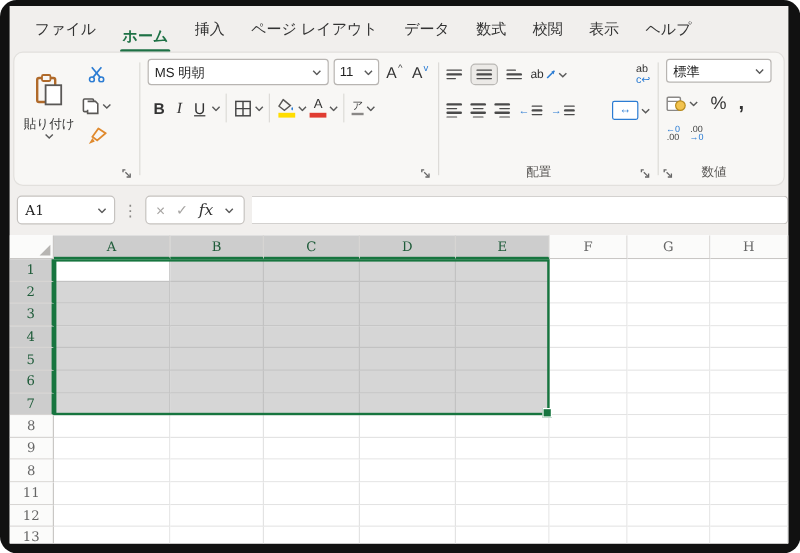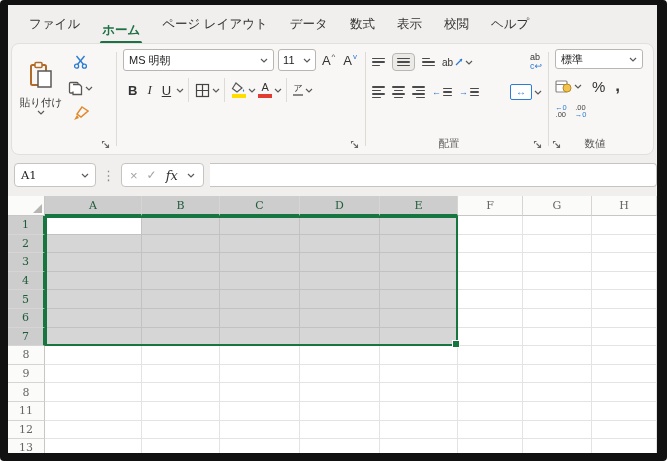--- a/index.html
+++ b/index.html
@@ -1,17 +1,17 @@
 <!DOCTYPE html>
 <html><head>
 <meta charset="utf-8">
 <style>
   html,body{margin:0;padding:0;}
   body{width:667px;height:461px;font-family:"Liberation Sans",sans-serif;-webkit-font-smoothing:antialiased;}
-  .frame{position:absolute;top:0;left:0;width:667px;height:461px;background:#111;border-radius:4px;}
+  .frame{position:absolute;top:0;left:0;width:667px;height:461px;background:#111;border-radius:14px;}
   .window{position:absolute;left:8px;top:5px;width:649px;height:448px;background:#f1efed;overflow:hidden;}
 
   
   .tabs{position:absolute;left:10px;top:0;height:38px;display:flex;align-items:center;}
   .tab{position:relative;padding:0 11px;font-size:12.5px;color:#333;height:38px;display:flex;align-items:center;cursor:default;white-space:nowrap;}
   .tab.active{font-weight:bold;color:#1e7145;margin-top:12px;}
   .tab.active::after{content:"";position:absolute;left:9px;right:9px;bottom:5px;height:3px;border-radius:2px;background:#1e7145;}
 
   
   .ribbon{position:absolute;left:3px;right:3px;top:38px;height:112px;background:#f8f7f5;border:1px solid #e2e0dd;border-radius:8px;display:flex;overflow:hidden;box-sizing:border-box;}
@@ -89,25 +89,26 @@
 </style>
 </head>
 <body>
 
 <div class="frame">
 <div class="window">
 
   <div class="tabs">
         <div class="tab">ファイル</div>
         <div class="tab active">ホーム</div>
+        <div class="tab">挿入</div>
         <div class="tab">ページ レイアウト</div>
         <div class="tab">データ</div>
         <div class="tab">数式</div>
+        <div class="tab">校閲</div>
         <div class="tab">表示</div>
-        <div class="tab">校閲</div>
         <div class="tab">ヘルプ</div>
       </div>
 
   <div class="ribbon">
 
     <div class="group" style="width:104px;">
       <div class="clip-content">
         <div class="paste-btn btn">
           <span>
             <svg width="26" height="28" viewBox="0 0 26 28">

